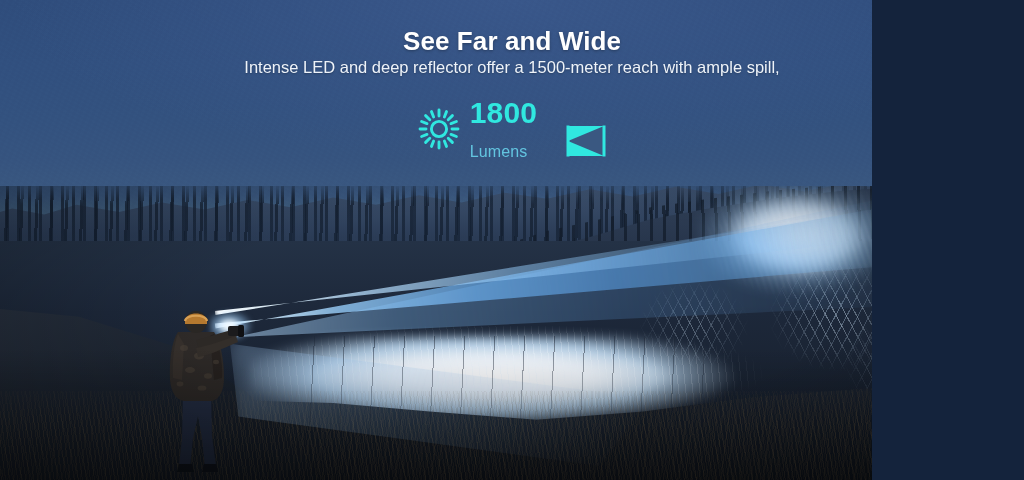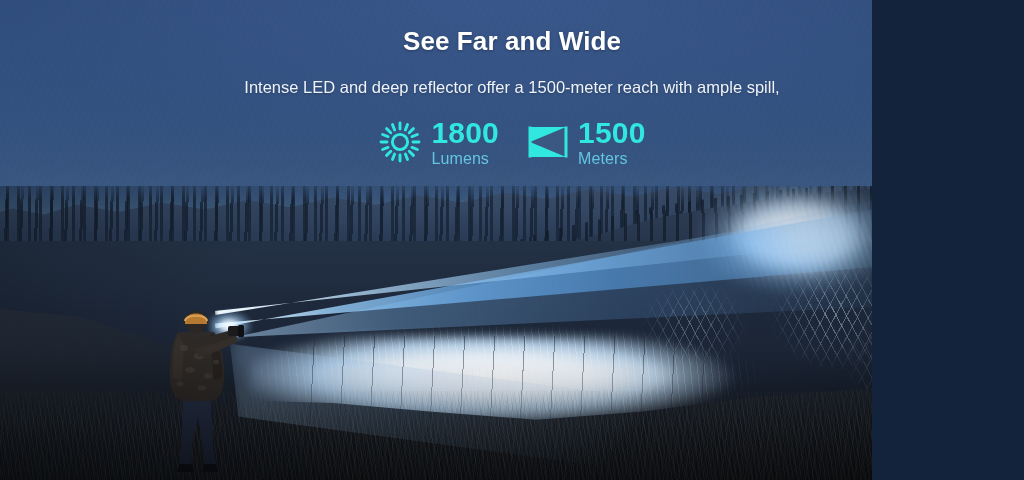--- a/index.html
+++ b/index.html
@@ -46,21 +46,21 @@
     position:absolute; left:0; top:0; width:1024px;
     text-align:center; z-index:40;
     padding-top:27px;
   }
   .title{
     font-size:26px; font-weight:bold; color:#ffffff;
     letter-spacing:.1px; line-height:1.1;
     text-shadow:0 1px 3px rgba(0,0,0,.30);
   }
   .subtitle{
-    margin-top:20px;
+    margin-top:0;
     font-size:16.5px; color:#eef3f9; line-height:1.45;
     font-weight:400;
     text-shadow:0 1px 2px rgba(0,0,0,.25);
   }
   .subtitle .ln{ display:block; }
 
   
   .specs{
     margin-top:18px;
     display:flex; justify-content:center; align-items:flex-end;
@@ -68,21 +68,21 @@
   }
   .spec{ display:flex; align-items:center; gap:9px; }
   .spec-icon{ display:block; flex:0 0 auto; }
   .spec-text{ text-align:left; line-height:1; }
   .spec-value{
     display:block;
     font-size:30px; font-weight:bold; color:#30e8e0;
     letter-spacing:.2px; line-height:1;
   }
   .spec-unit{
-    display:block; margin-top:3px;
+    display:block; margin-top:16px;
     font-size:16px; font-weight:400; color:#63c5e0;
     letter-spacing:.1px; line-height:1;
   }
 
   
   .scene{
     position:absolute; left:0; top:186px; width:1024px; height:294px;
     overflow:hidden; z-index:10;
   }
 
@@ -434,22 +434,18 @@
         </div>
       </div>
 
       <div class="spec">
         <svg class="spec-icon" width="42" height="38" viewBox="0 0 42 38">
           <rect x="3" y="4" width="36" height="30" fill="#30e8e0"></rect>
           <path d="M3 19 L39 4 L39 34 Z" fill="#3a5881"></path>
           <line x1="3" y1="3.5" x2="3" y2="34.5" stroke="#30e8e0" stroke-width="3"></line>
           <line x1="39" y1="3.5" x2="39" y2="34.5" stroke="#30e8e0" stroke-width="3"></line>
         </svg>
-        <div class="spec-text">
-          <span class="spec-value">1500</span>
-          <span class="spec-unit">Meters</span>
-        </div>
       </div>
 
     </div>
   </div>
 
 </div>
 
 </body></html>

